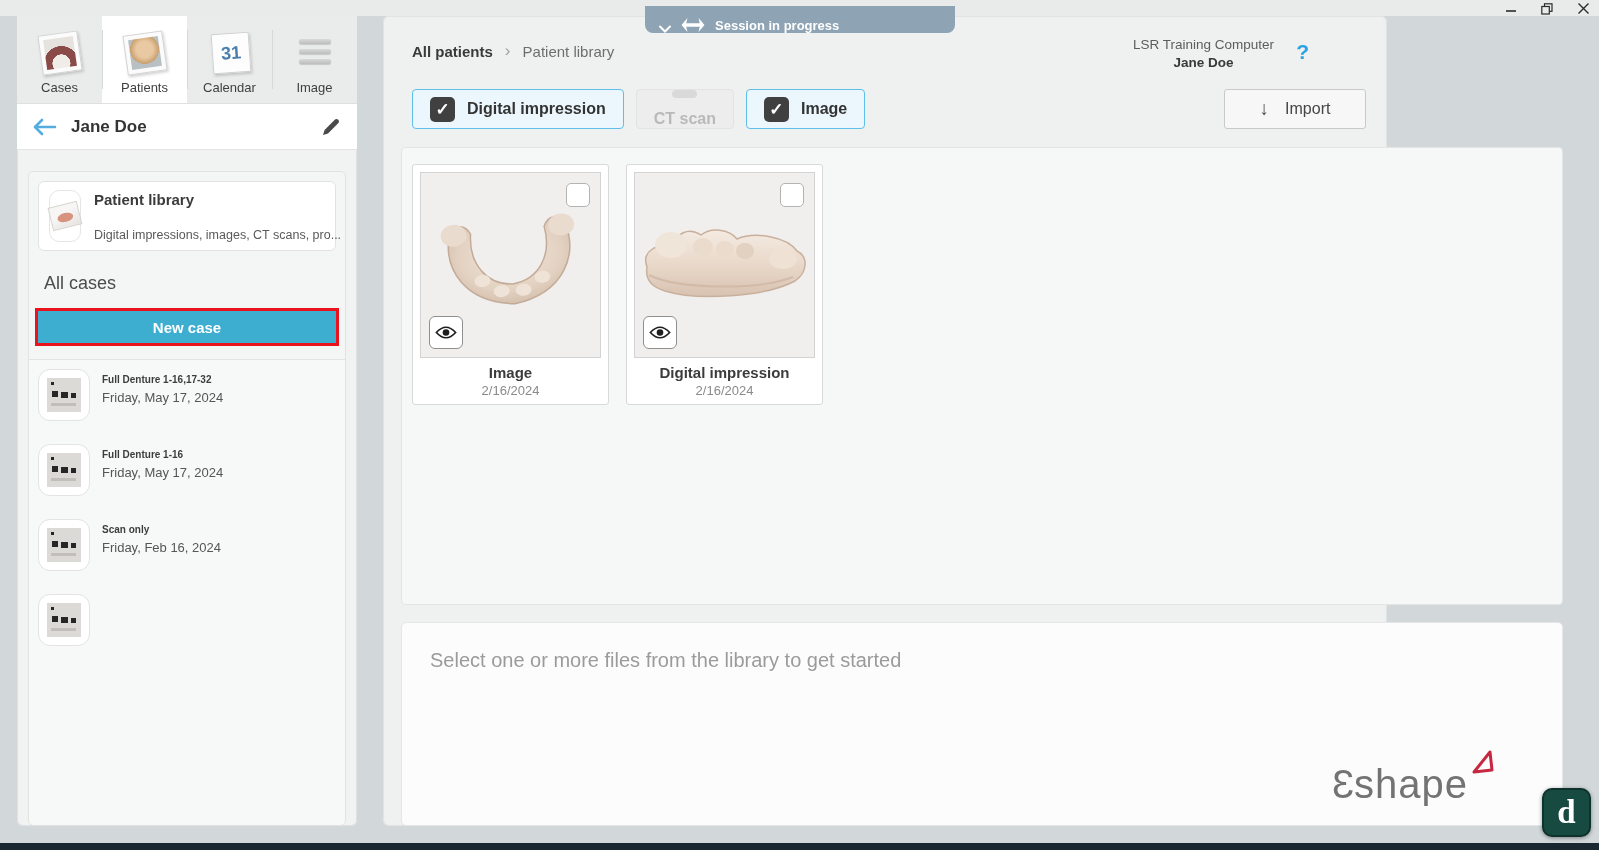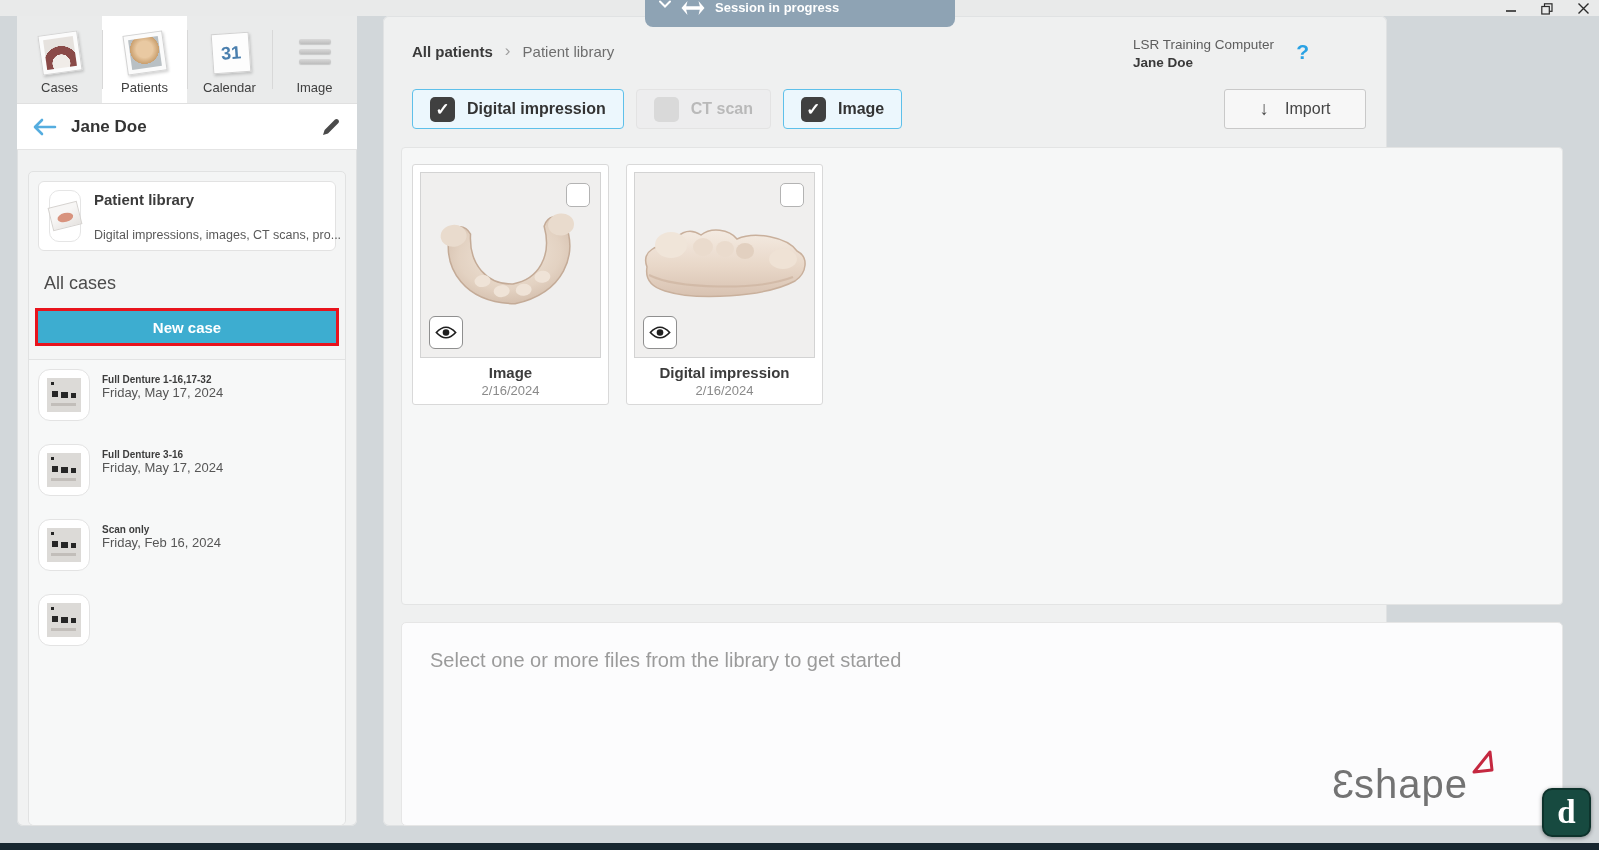--- a/index.html
+++ b/index.html
@@ -6,23 +6,23 @@
   html,body { width:1599px; height:850px; overflow:hidden; }
   body {
     font-family:"Liberation Sans", sans-serif;
     background:#d2d7da;
     position:relative;
     color:#3c3c3c;
   }
   
   .titlebar { position:absolute; left:0; top:0; width:1599px; height:16px; background:#e9eaea; }
   .session-pill {
-    position:absolute; left:645px; top:0; width:310px; height:27px;
+    position:absolute; left:645px; top:6px; width:310px; height:27px;
     background:#8ea3b4; border-radius:0 0 8px 8px;
-    display:flex; align-items:flex-start; gap:10px; padding:0 14px;
+    display:flex; align-items:flex-end; gap:10px; padding:0 14px;
     color:#fff; font-size:13px; font-weight:bold; z-index:50;
   }
   .session-chevron svg, .tv-icon svg { display:block; }
   .win-controls {
     position:absolute; right:8px; top:0; height:17px; display:flex; gap:20px;
     align-items:center; z-index:60;
   }
   .win-btn { width:16px; height:14px; display:flex; align-items:center; justify-content:center; cursor:pointer; }
   
   .sidebar {
@@ -97,42 +97,42 @@
     display:flex; align-items:center; justify-content:center; flex-shrink:0;
   }
   .case-thumb { width:34px; height:34px; background:#dcdad7; position:relative; }
   .case-thumb i { position:absolute; background:#262626; }
   .case-thumb i:nth-child(1){ left:4px; top:4px; width:3px; height:3px; }
   .case-thumb i:nth-child(2){ left:5px; top:13px; width:6px; height:6px; }
   .case-thumb i:nth-child(3){ left:14px; top:14px; width:7px; height:6px; }
   .case-thumb i:nth-child(4){ left:24px; top:15px; width:5px; height:5px; }
   .case-thumb::after { content:""; position:absolute; left:4px; bottom:6px; right:5px; height:3px; background:#c2beba; }
   .case-title { font-size:10px; font-weight:bold; color:#3d3d3d; padding-top:5px; }
-  .case-date { font-size:13px; color:#565656; }
+  .case-date { font-size:13px; color:#565656; margin-top:5px; }
   
   .main {
     position:absolute; left:383px; top:16px; width:1004px; height:810px;
     background:#eff0f0; border-radius:6px; box-shadow:0 0 0 1px #e0e2e3 inset;
   }
   .breadcrumb { position:absolute; left:29px; top:25px; display:flex; align-items:center; gap:12px; font-size:15px; }
   .crumb-root { font-weight:bold; color:#3a3a3a; cursor:pointer; }
   .crumb-sep { color:#a0a0a0; font-size:17px; }
   .crumb-current { color:#6e6e6e; }
-  .account { position:absolute; right:113px; top:20px; text-align:left; line-height:18px; }
+  .account { position:absolute; right:113px; top:20px; text-align:center; line-height:18px; }
   .account .computer { font-size:13.5px; color:#5d5d5d; }
   .account .user { font-size:13.5px; font-weight:bold; color:#393939; }
   .help { position:absolute; right:78px; top:24px; font-size:21px; font-weight:bold; color:#2aa2e4; cursor:pointer; }
   .filter-row { position:absolute; left:29px; top:73px; display:flex; gap:12px; }
   .filter-btn {
     height:40px; display:flex; align-items:center; gap:12px; padding:0 17px;
     border-radius:4px; font-size:16px; font-weight:bold; cursor:pointer;
     font-family:"Liberation Sans", sans-serif;
   }
   .filter-btn.on { background:#ecf7fd; border:1.5px solid #5ec0ea; color:#333; }
-  .filter-btn.off { background:#ededee; border:1.5px solid #e3e3e3; color:#b9b9b9; cursor:default; }
+  .filter-btn.off { background:#ededee; border:1.5px solid #e3e3e3; color:#b9b9b9; cursor:default;flex-direction:column; }
   .cbx { width:25px; height:25px; border-radius:5px; display:flex; align-items:center; justify-content:center; }
   .cbx.dark { background:#404040; color:#fff; font-size:17px; font-weight:bold; }
   .cbx.gray { background:#d9d9d9; }
   .import-btn {
     position:absolute; right:21px; top:73px; width:142px; height:40px;
     background:#f7f7f7; border:1px solid #c9c9c9; border-radius:3px;
     display:flex; align-items:center; justify-content:center; gap:16px;
     font-size:16px; color:#454545; cursor:pointer; font-family:"Liberation Sans", sans-serif;
   }
   .import-arrow { font-size:19px; color:#4a4a4a; }
@@ -300,21 +300,21 @@
       <div class="case-item">
         <span class="case-ico">
             <span class="case-thumb">
               <i></i>
               <i></i>
               <i></i>
               <i></i>
             </span>
           </span>
         <span>
-          <div class="case-title">Full Denture 3-16</div>
+          <div class="case-title">Full Denture 1-16</div>
           <div class="case-date">Friday, May 17, 2024</div>
         </span>
       </div>
       <div class="case-item">
         <span class="case-ico">
             <span class="case-thumb">
               <i></i>
               <i></i>
               <i></i>
               <i></i>

